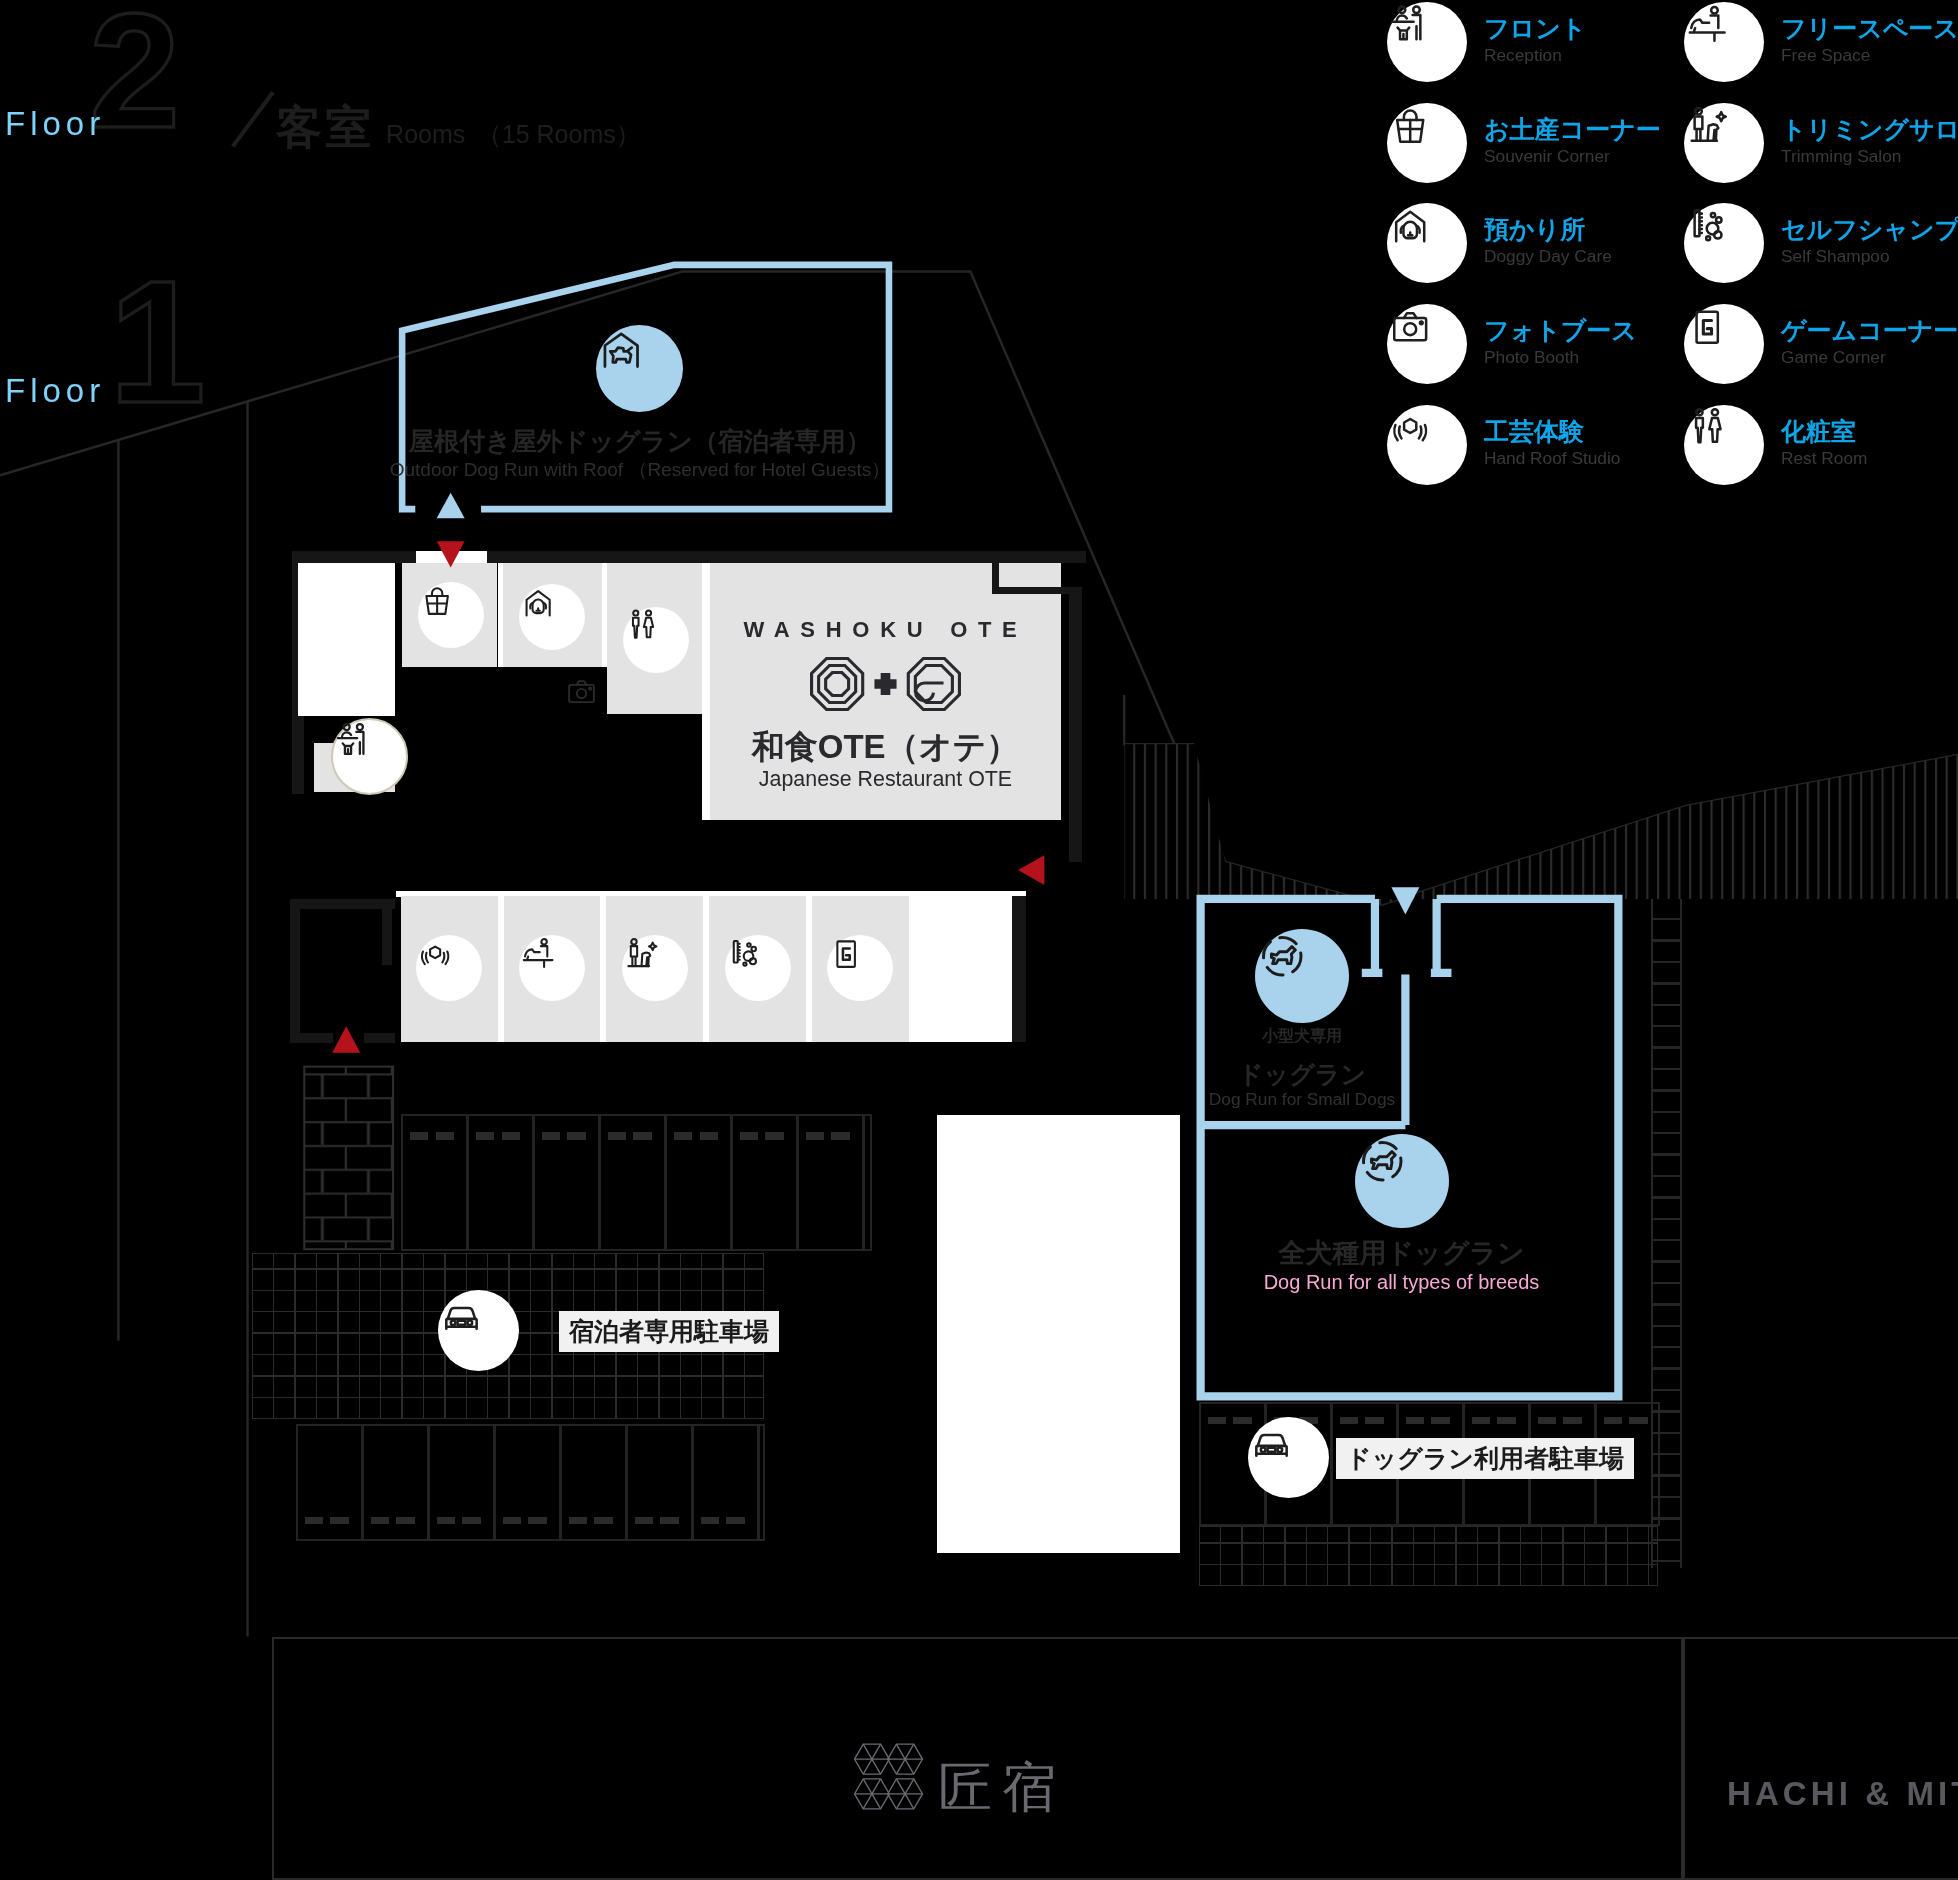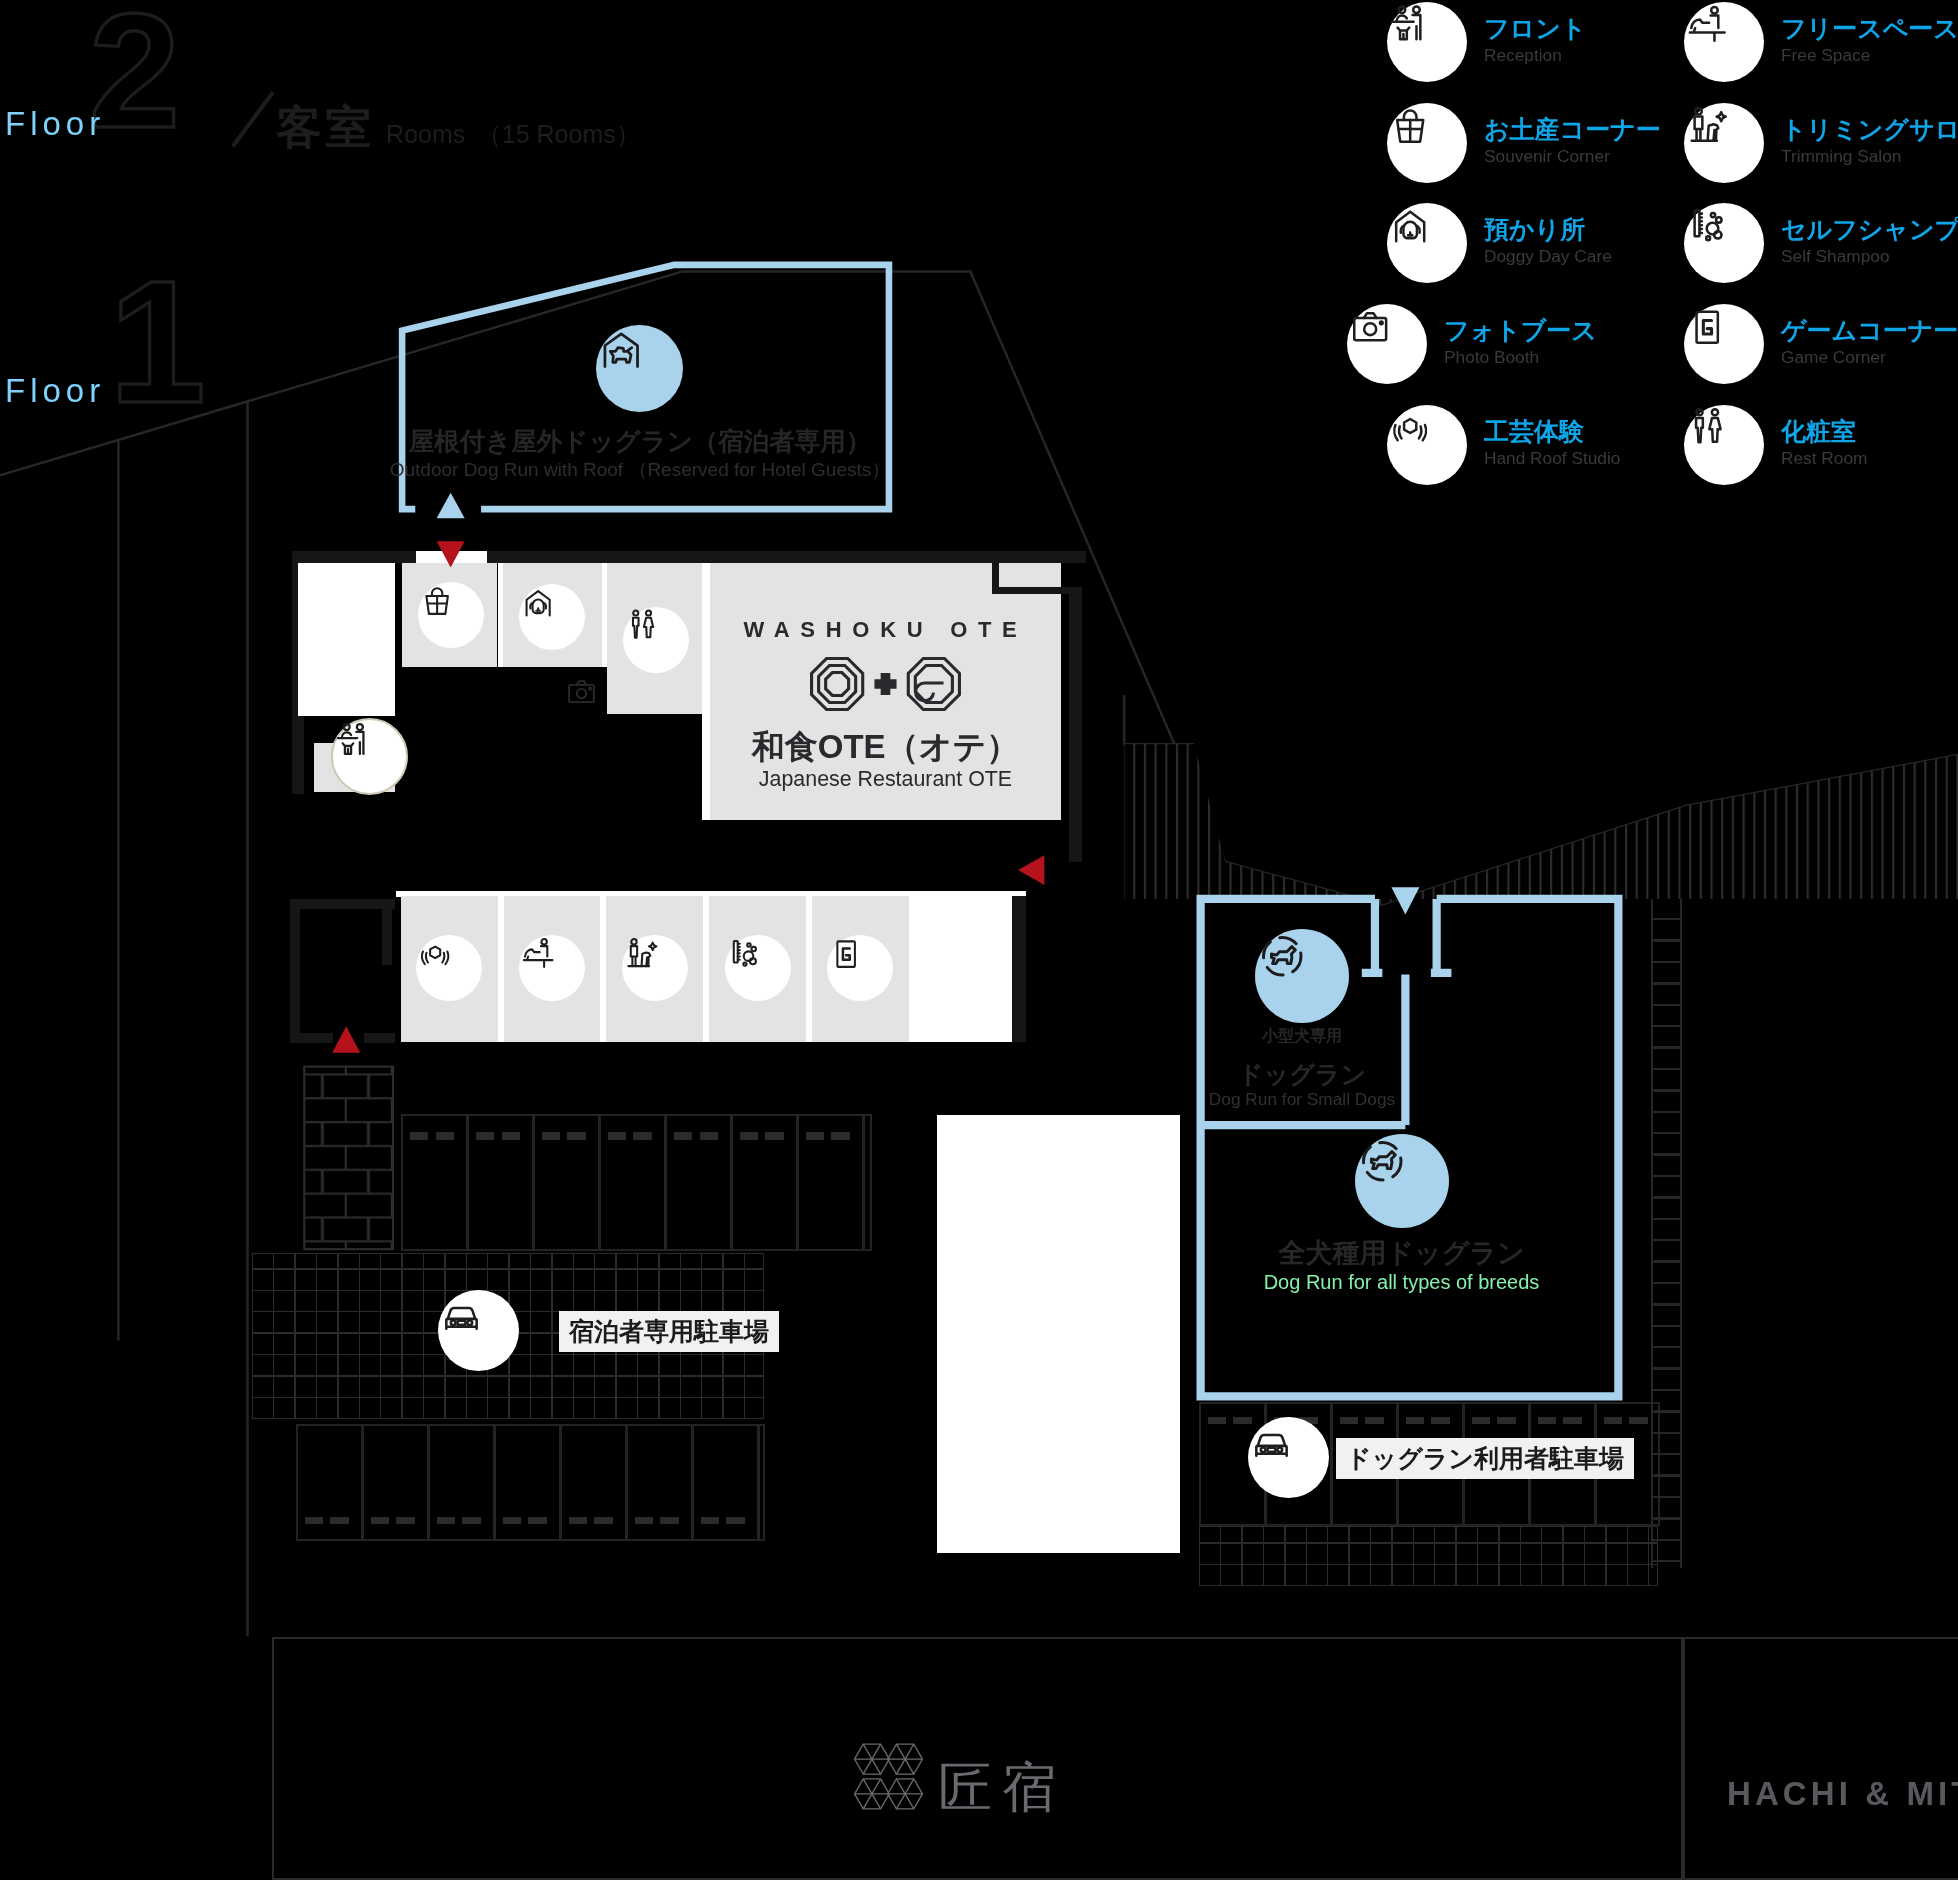--- a/index.html
+++ b/index.html
@@ -164,21 +164,21 @@
             <circle cx="35" cy="33" r="3.8"></circle>
             <circle cx="30" cy="12.5" r="2.2"></circle>
             <circle cx="36" cy="17.5" r="2.8"></circle>
             <circle cx="25" cy="36.5" r="2"></circle>
           </svg>
         </span>
       </span>
     <span class="lgjp">セルフシャンプー</span>
     <span class="lgen">Self Shampoo</span>
   </div>
-  <div class="lgrow" style="left:1347px;top:304px;">
+  <div class="lgrow" style="left:1387px;top:304px;">
     <span class="circ">
         <span style="display: block; width: 100%; height: 100%;">
           <svg viewBox="0 0 48 48" width="100%" height="100%" fill="none" stroke="currentColor" stroke-width="2.6" stroke-linecap="round" stroke-linejoin="round">
             <rect x="7.5" y="14.5" width="33" height="23" rx="2"></rect>
             <path d="M17.5 14.5l3.2-5h6.6l3.2 5"></path>
             <circle cx="24" cy="26" r="6.2"></circle>
             <circle cx="35.5" cy="19.5" r="1.4"></circle>
           </svg>
         </span>
       </span>
@@ -427,21 +427,21 @@
 
 <div class="circ bluecirc" style="left:1355px;top:1134px;width:94px;height:94px;">
   <span style="display: block; width: 100%; height: 100%;">
       <svg viewBox="0 0 48 48" width="100%" height="100%" fill="none" stroke="currentColor" stroke-width="2.6" stroke-linecap="round" stroke-linejoin="round">
         <circle cx="24" cy="24" r="16.5" stroke-dasharray="16 9"></circle>
         <path d="M14.5 22l4.5 1 2.5-3h6.5l4.5-4.5 3 3-3.5 3.5.5 3-1 5.5h-3l-.5-3.5h-7.5l-2 3.5h-3l1.5-4.5-2.5-1z"></path>
       </svg>
     </span>
 </div>
 <div class="lbl" style="left:1196px;width:411px;top:1235px;font-size:27px;font-weight:700;color:#272727;">全犬種用ドッグラン</div>
-<div class="lbl" style="left:1196px;width:411px;top:1271px;font-size:20px;color:#86efac;">Dog Run for all types of breeds</div>
+<div class="lbl" style="left:1196px;width:411px;top:1271px;font-size:20px;color:#f9a8d4;">Dog Run for all types of breeds</div>
 
 <div class="stalls" style="left:1199px;top:1402px;width:457px;height:120px;">
   <div class="dashes" style="top:13px;"></div>
 </div>
 <div class="grid" style="left:1199px;top:1526px;width:457px;height:58px;"></div>
 <div class="circ" style="left:1248px;top:1417px;width:81px;height:81px;">
   <span style="display: block; width: 100%; height: 100%;">
       <svg viewBox="0 0 48 48" width="100%" height="100%" fill="none" stroke="currentColor" stroke-width="2.6" stroke-linecap="round" stroke-linejoin="round">
         <path d="M10 29.5l2.6-8c.6-1.9 1.9-3 3.9-3h15c2 0 3.3 1.1 3.9 3l2.6 8"></path>
         <rect x="8.5" y="29.5" width="31" height="8" rx="1.5"></rect>

